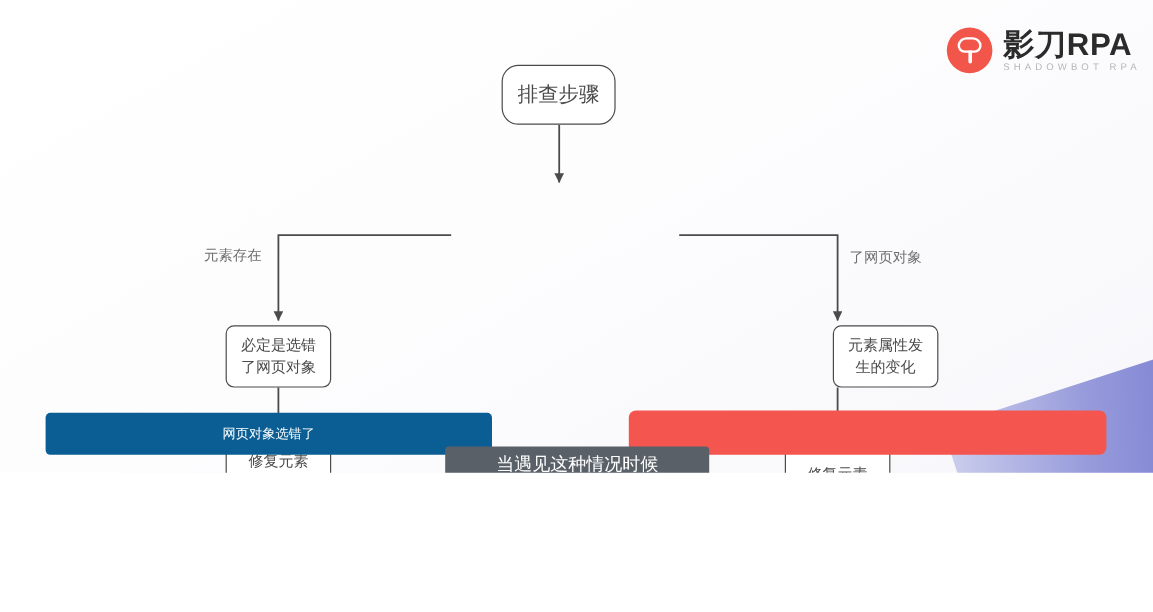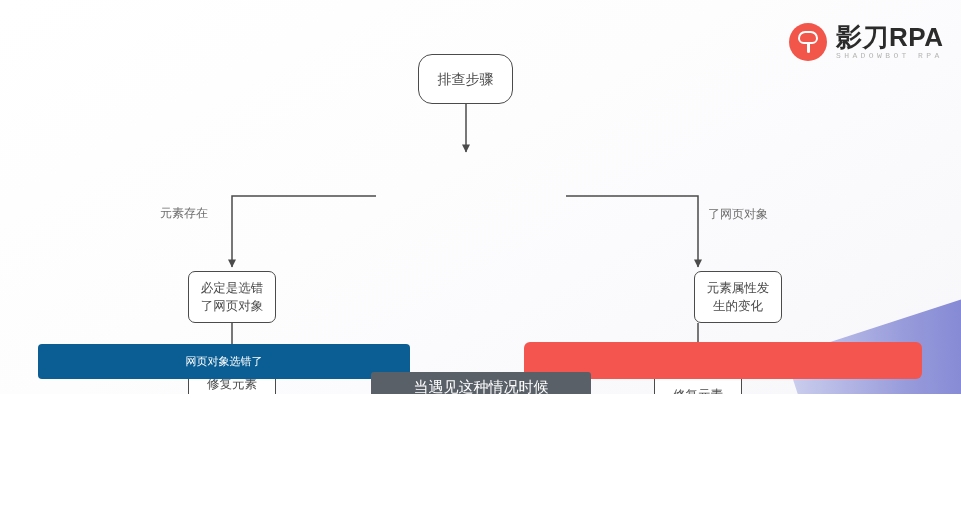--- a/index.html
+++ b/index.html
@@ -76,21 +76,20 @@
     font-size: 26px;
     font-weight: bold;
     color: #2b2b2b;
     letter-spacing: .5px;
   }
   .logo-sub {
     font-size: 8px;
     color: #b6b6b6;
     letter-spacing: 3.4px;
     margin-top: 2px;
-    font-family: Liberation Mono, monospace;
   }
 
   
   .flow { position: absolute; inset: 0; }
   .flow svg { position: absolute; left: 0; top: 0; }
 
   .node {
     position: absolute;
     box-sizing: border-box;
     display: flex;
@@ -101,21 +100,21 @@
     background: #ffffff;
     border: 1.6px solid #4b4b4b;
     font-size: 12.5px;
     line-height: 1.45;
     white-space: pre-line;
   }
   .node.start {
     left: 418px; top: 54px;
     width: 95px; height: 50px;
     border-radius: 14px;
-    font-size: 14px;
+    font-size: 17px;
   }
   .node.box {
     width: 88px;
     border-radius: 7px;
   }
   .node.b-left-1  { left: 188px; top: 271px; height: 52px; }
   .node.b-left-2  { left: 188px; top: 367px; height: 52px; }
   .node.b-right-1 { left: 654px; top: 271px; height: 52px; margin-left: 40px; }
   .node.b-right-2 { left: 654px; top: 371px; height: 48px; }
 
@@ -136,21 +135,21 @@
     line-height: 1.5;
     white-space: pre-line;
   }
 
   .edge-label {
     position: absolute;
     color: #6e6e6e;
     font-size: 12px;
     white-space: nowrap;
   }
-  .lbl-left  { left: 160px; top: 205px; font-family: Liberation Serif, serif; }
+  .lbl-left  { left: 170px; top: 205px; font-family: Liberation Serif, serif; }
   .lbl-right { left: 708px; top: 206px; }
 
   
   .banner {
     position: absolute;
     box-sizing: border-box;
     display: flex;
     align-items: center;
     justify-content: center;
     color: #ffffff;

